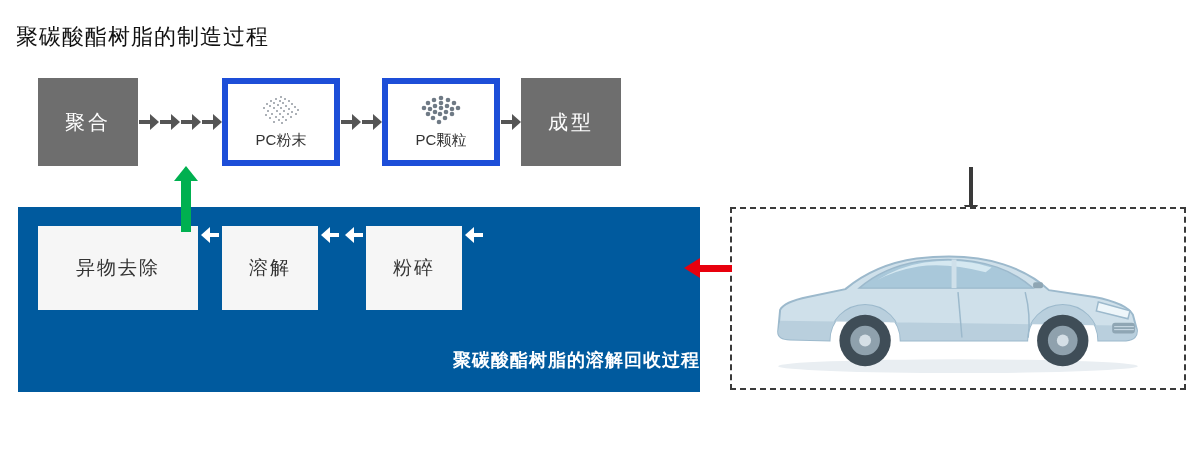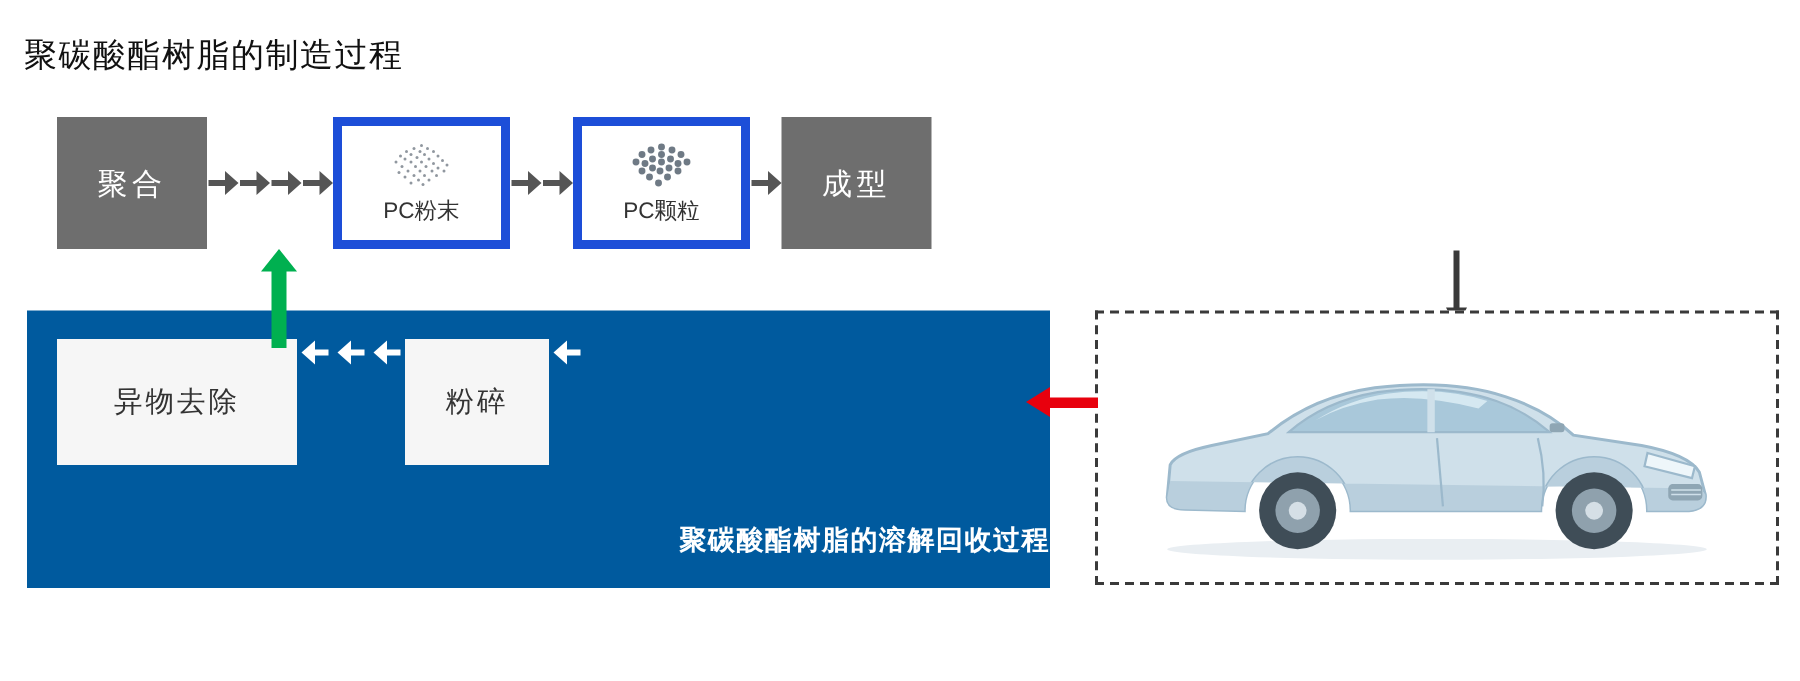--- a/index.html
+++ b/index.html
@@ -166,20 +166,23 @@
   <div class="down-arrow"></div>
 
   <div class="green-arrow"></div>
 
   <div class="panel">
     <div class="re-row">
       <div class="rbox wide">
         <span>异物去除</span>
       </div>
       <span class="arr-l"></span>
+      <div class="rbox std">
+        <span>溶解</span>
+      </div>
       <span class="arr-l"></span>
       <span class="arr-l"></span>
       <div class="rbox std">
         <span>粉碎</span>
       </div>
       <span class="arr-l"></span>
     </div>
     <div class="panel-title">聚碳酸酯树脂的溶解回收过程</div>
   </div>
 

